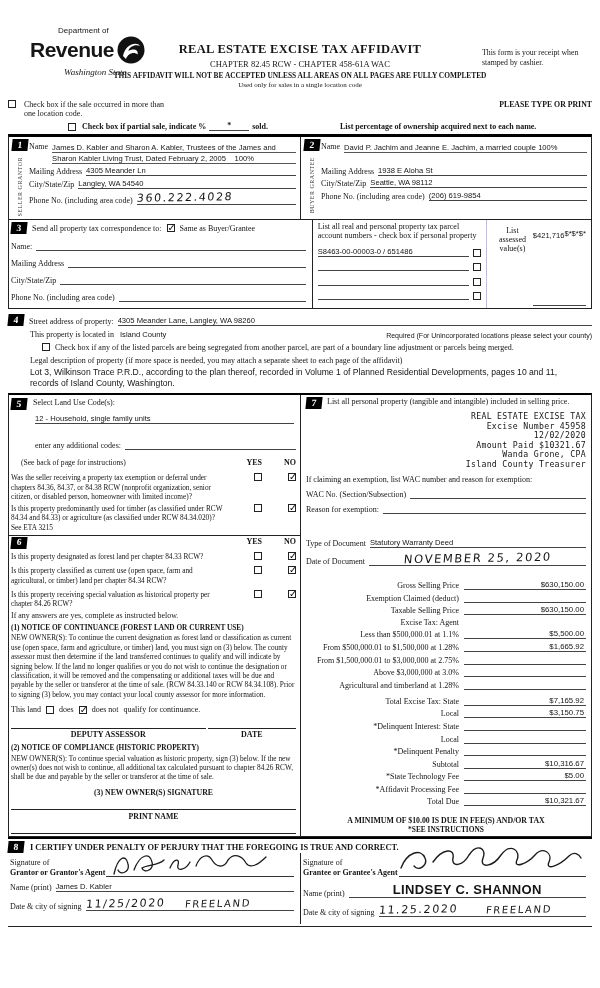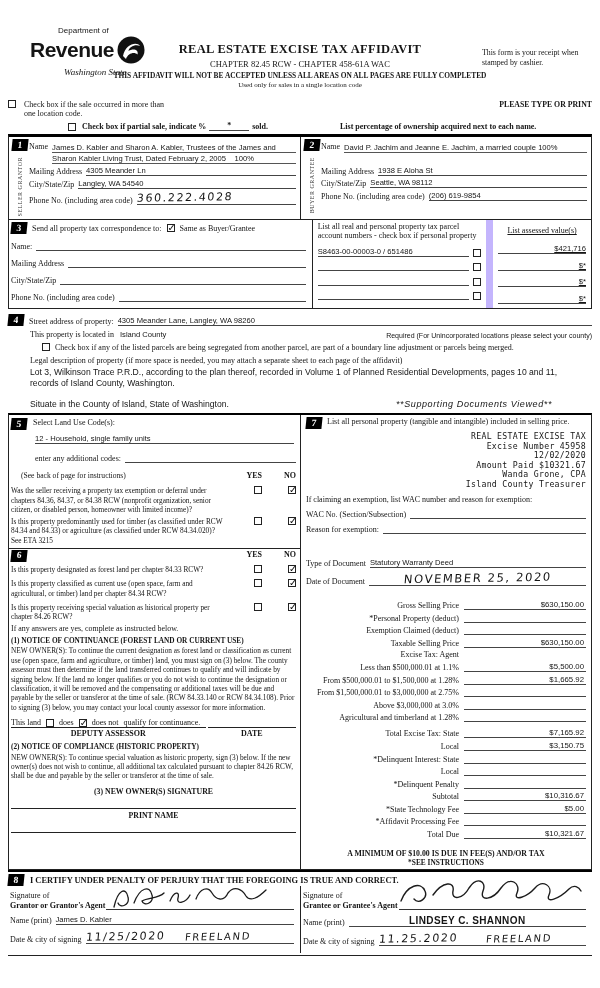--- a/index.html
+++ b/index.html
@@ -50,36 +50,36 @@
   .parties { display:flex; }
   .party { width:50%; display:flex; padding:2px 4px 3px 2px; }
   .party + .party { border-left:1px solid #222; }
   .party .side { width:18px; display:flex; flex-direction:column; align-items:center; }
   .vlab { writing-mode:vertical-rl; transform:rotate(180deg); font-size:6px; letter-spacing:0.5px; margin-top:6px; color:#333; }
   .party .fields { flex:1; }
   
   .sec3 { display:flex; border-top:none; }
   .s3l { width:52%; padding:2px 6px 3px 2px; }
   .s3m { width:30%; border-left:1px solid #222; padding:2px 5px; display:flex; flex-direction:column; }
-  .s3r { width:18%; border-left:7px solid #c4b5fd; padding:2px 5px; display:flex; flex-direction:column;text-decoration:underline; }
+  .s3r { width:18%; border-left:1px solid #c4b5fd; padding:2px 5px; display:flex; flex-direction:row; }
   .prow { display:flex; align-items:flex-end; margin-top:6.5px; }
   .prow .pl { flex:1; margin-right:4px; }
   .vrow { margin-top:6.5px; text-align:right; }
   
   .sec4 { margin-top:4px; }
   
   .twocol { display:flex; border:1px solid #222; border-top:2px solid #000; margin-top:4px; }
   .colL { width:50%; padding:2px 4px 2px 2px; }
   .colR { width:50%; border-left:1px solid #222; padding:2px 5px 2px 5px; }
   .q { display:flex; align-items:flex-start; margin-top:3px; }
   .qt { flex:1; padding-right:3px; line-height:9.3px; font-size:7.3px; }
   .qc { width:34px; text-align:right; flex:none; }
   .para { font-size:7.3px; line-height:9.4px; margin-top:3px; }
   .hr6 { border-top:1px solid #222; margin:3px -4px 0 -2px; }
-  .sigpair { display:flex; gap:2px; }
+  .sigpair { display:flex; gap:2px; margin-top:14px; }
   .sigpair > div { border-top:1px solid #222; text-align:center; font-weight:bold; padding-top:1px; }
   .sp1 { flex:2.2; } .sp2 { flex:1; }
   .cline { border-top:1px solid #222; margin-top:12px; }
   
   .stamp { font-family:"DejaVu Sans Mono", monospace; font-size:8.2px; line-height:9.6px; text-align:right; margin:3px 0 6px 0; letter-spacing:0.3px; }
   .trow { display:flex; align-items:flex-end; margin-top:2.6px; }
   .tlbl { flex:1; text-align:right; padding-right:5px; line-height:9px; }
   .tval { width:122px; text-align:right; border-bottom:1px solid #444; flex:none; }
   .tval.noline { border-bottom:none; }
   .tval span { padding-right:2px; font-family:"Liberation Sans",sans-serif; font-size:7.8px; }
@@ -251,36 +251,31 @@
       <span class="fill" style="margin-left:6px">Island County</span>
       <span style="flex:1"></span>
       <span class="sans" style="font-size:7px">Required (For Unincorporated locations please select your county)</span>
     </div>
     <div style="display:flex; margin-top:4px; margin-left:34px; align-items:flex-start; gap:5px">
       <span class="cb"></span>
       <span style="line-height:9px">Check box if any of the listed parcels are being segregated from another parcel, are part of a boundary line adjustment or parcels being merged.</span>
     </div>
     <div style="margin-top:4px; margin-left:22px">Legal description of property (if more space is needed, you may attach a separate sheet to each page of the affidavit)</div>
     <div class="fill" style="margin:2px 4px 0 22px; font-size:8.6px; line-height:11px">Lot 3, Wilkinson Trace P.R.D., according to the plan thereof, recorded in Volume 1 of Planned Residential Developments, pages 10 and 11, records of Island County, Washington.</div>
-    <div style="display:flex; margin-top:10px; margin-left:22px; align-items:flex-end">
-      <span class="fill" style="font-size:8.6px">Situate in the County of Island, State of Washington.</span>
-      <span style="flex:1"></span>
-      <span class="i sans" style="font-size:9px; letter-spacing:0.6px; margin-right:40px">**Supporting Documents Viewed**</span>
-    </div>
   </div>
 
   <div class="twocol">
 
     <div class="colL">
       <div style="display:flex; gap:6px; align-items:flex-start; margin-top:1px">
         <span class="badge">5</span>
         <span>Select Land Use Code(s):</span>
       </div>
       <div class="u fill" style="margin:4px 2px 0 24px">12 - Household, single family units</div>
-      <div class="frow" style="margin-left:24px; margin-top:10px">
+      <div class="frow" style="margin-left:24px; margin-top:17px">
         <span class="lab">enter any additional codes:</span>
         <div class="val u"></div>
       </div>
       <div class="q" style="margin-top:8px">
         <div class="qt" style="font-size:7.6px; padding-left:10px">(See back of page for instructions)</div>
         <div class="qc b">YES</div>
         <div class="qc b">NO</div>
       </div>
       <div class="q" style="margin-top:6px">
         <div class="qt">Was the seller receiving a property tax exemption or deferral under chapters 84.36, 84.37, or 84.38 RCW (nonprofit organization, senior citizen, or disabled person, homeowner with limited income)?</div>
@@ -372,24 +367,20 @@
         <span class="lab">Date of Document</span>
         <div class="val u c"><span class="hand" style="font-size:11.5px">NOVEMBER 25, 2020</span></div>
       </div>
 
       <div style="margin-top:14px">
         <div class="trow">
             <div class="tlbl">Gross Selling Price</div>
             <div class="tval"><span>$630,150.00</span></div>
           </div>
         <div class="trow">
-            <div class="tlbl">*Personal Property (deduct)</div>
-            <div class="tval"><span></span></div>
-          </div>
-        <div class="trow">
             <div class="tlbl">Exemption Claimed (deduct)</div>
             <div class="tval"><span></span></div>
           </div>
         <div class="trow">
             <div class="tlbl">Taxable Selling Price</div>
             <div class="tval"><span>$630,150.00</span></div>
           </div>
         <div class="trow">
             <div class="tlbl">Excise Tax:  Agent</div>
             <div class="tval noline"><span></span></div>
@@ -494,21 +485,21 @@
             <div class="b">Grantee or Grantee's Agent</div>
           </div>
           <div class="sigarea">
             <svg width="185" height="34" viewBox="0 0 185 34">
               <path d="M2,22 C8,6 22,2 26,12 C29,19 20,26 15,20 M34,16 C44,2 56,2 54,12 C52,22 64,20 70,9 C78,-3 88,2 84,12 C80,23 94,21 102,9 C112,-4 122,5 118,14 C114,23 128,18 136,9 C144,0 154,7 150,16 C146,25 160,20 170,10 C175,5 180,8 182,12" fill="none" stroke="#1c1c1c" stroke-width="1.4" stroke-linecap="round"></path>
             </svg>
           </div>
         </div>
         <div class="frow" style="margin-top:5px">
           <span class="lab">Name (print)</span>
-          <div class="val u sans b c" style="font-size:10px; letter-spacing:0.4px">LINDSEY C. SHANNON</div>
+          <div class="val u sans b c" style="font-size:13px; letter-spacing:0.4px">LINDSEY C. SHANNON</div>
         </div>
         <div class="frow" style="margin-top:5px">
           <span class="lab">Date &amp; city of signing</span>
           <div class="val u">
             <span class="hand" style="font-size:11px">11.25.2020</span>
             <span class="hand" style="font-size:10px; margin-left:26px">FREELAND</span>
           </div>
         </div>
       </div>
     </div>

